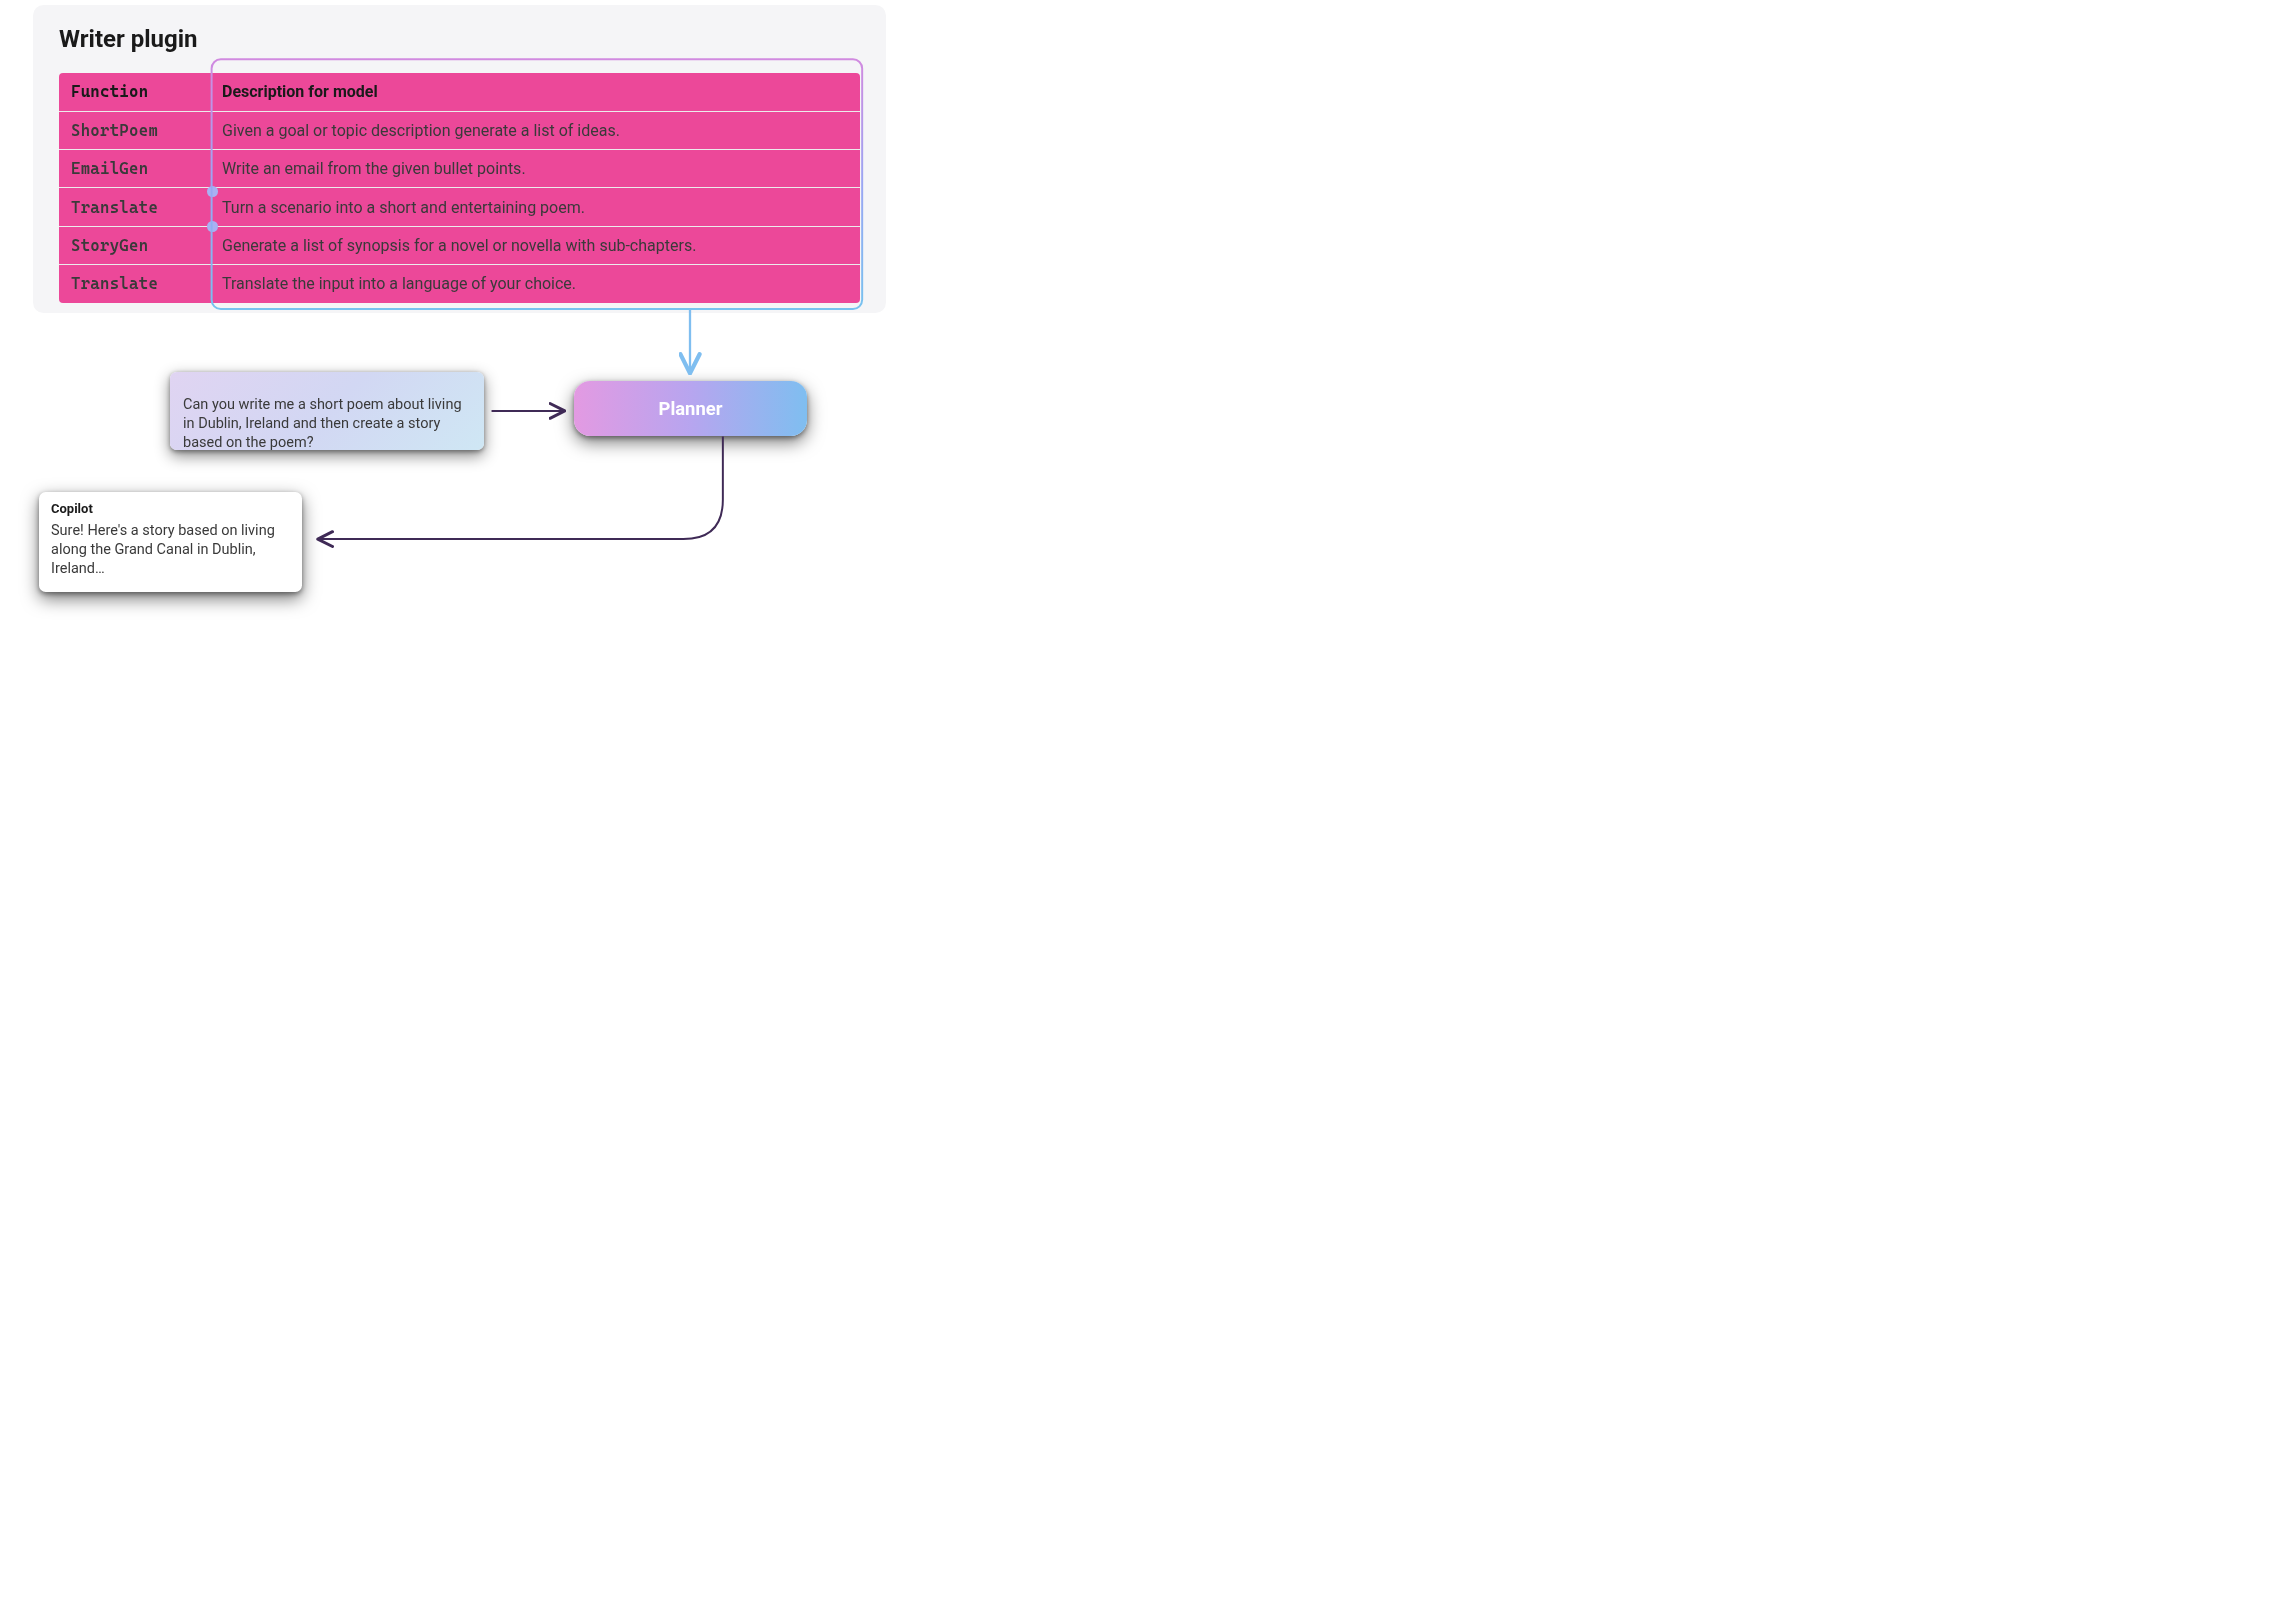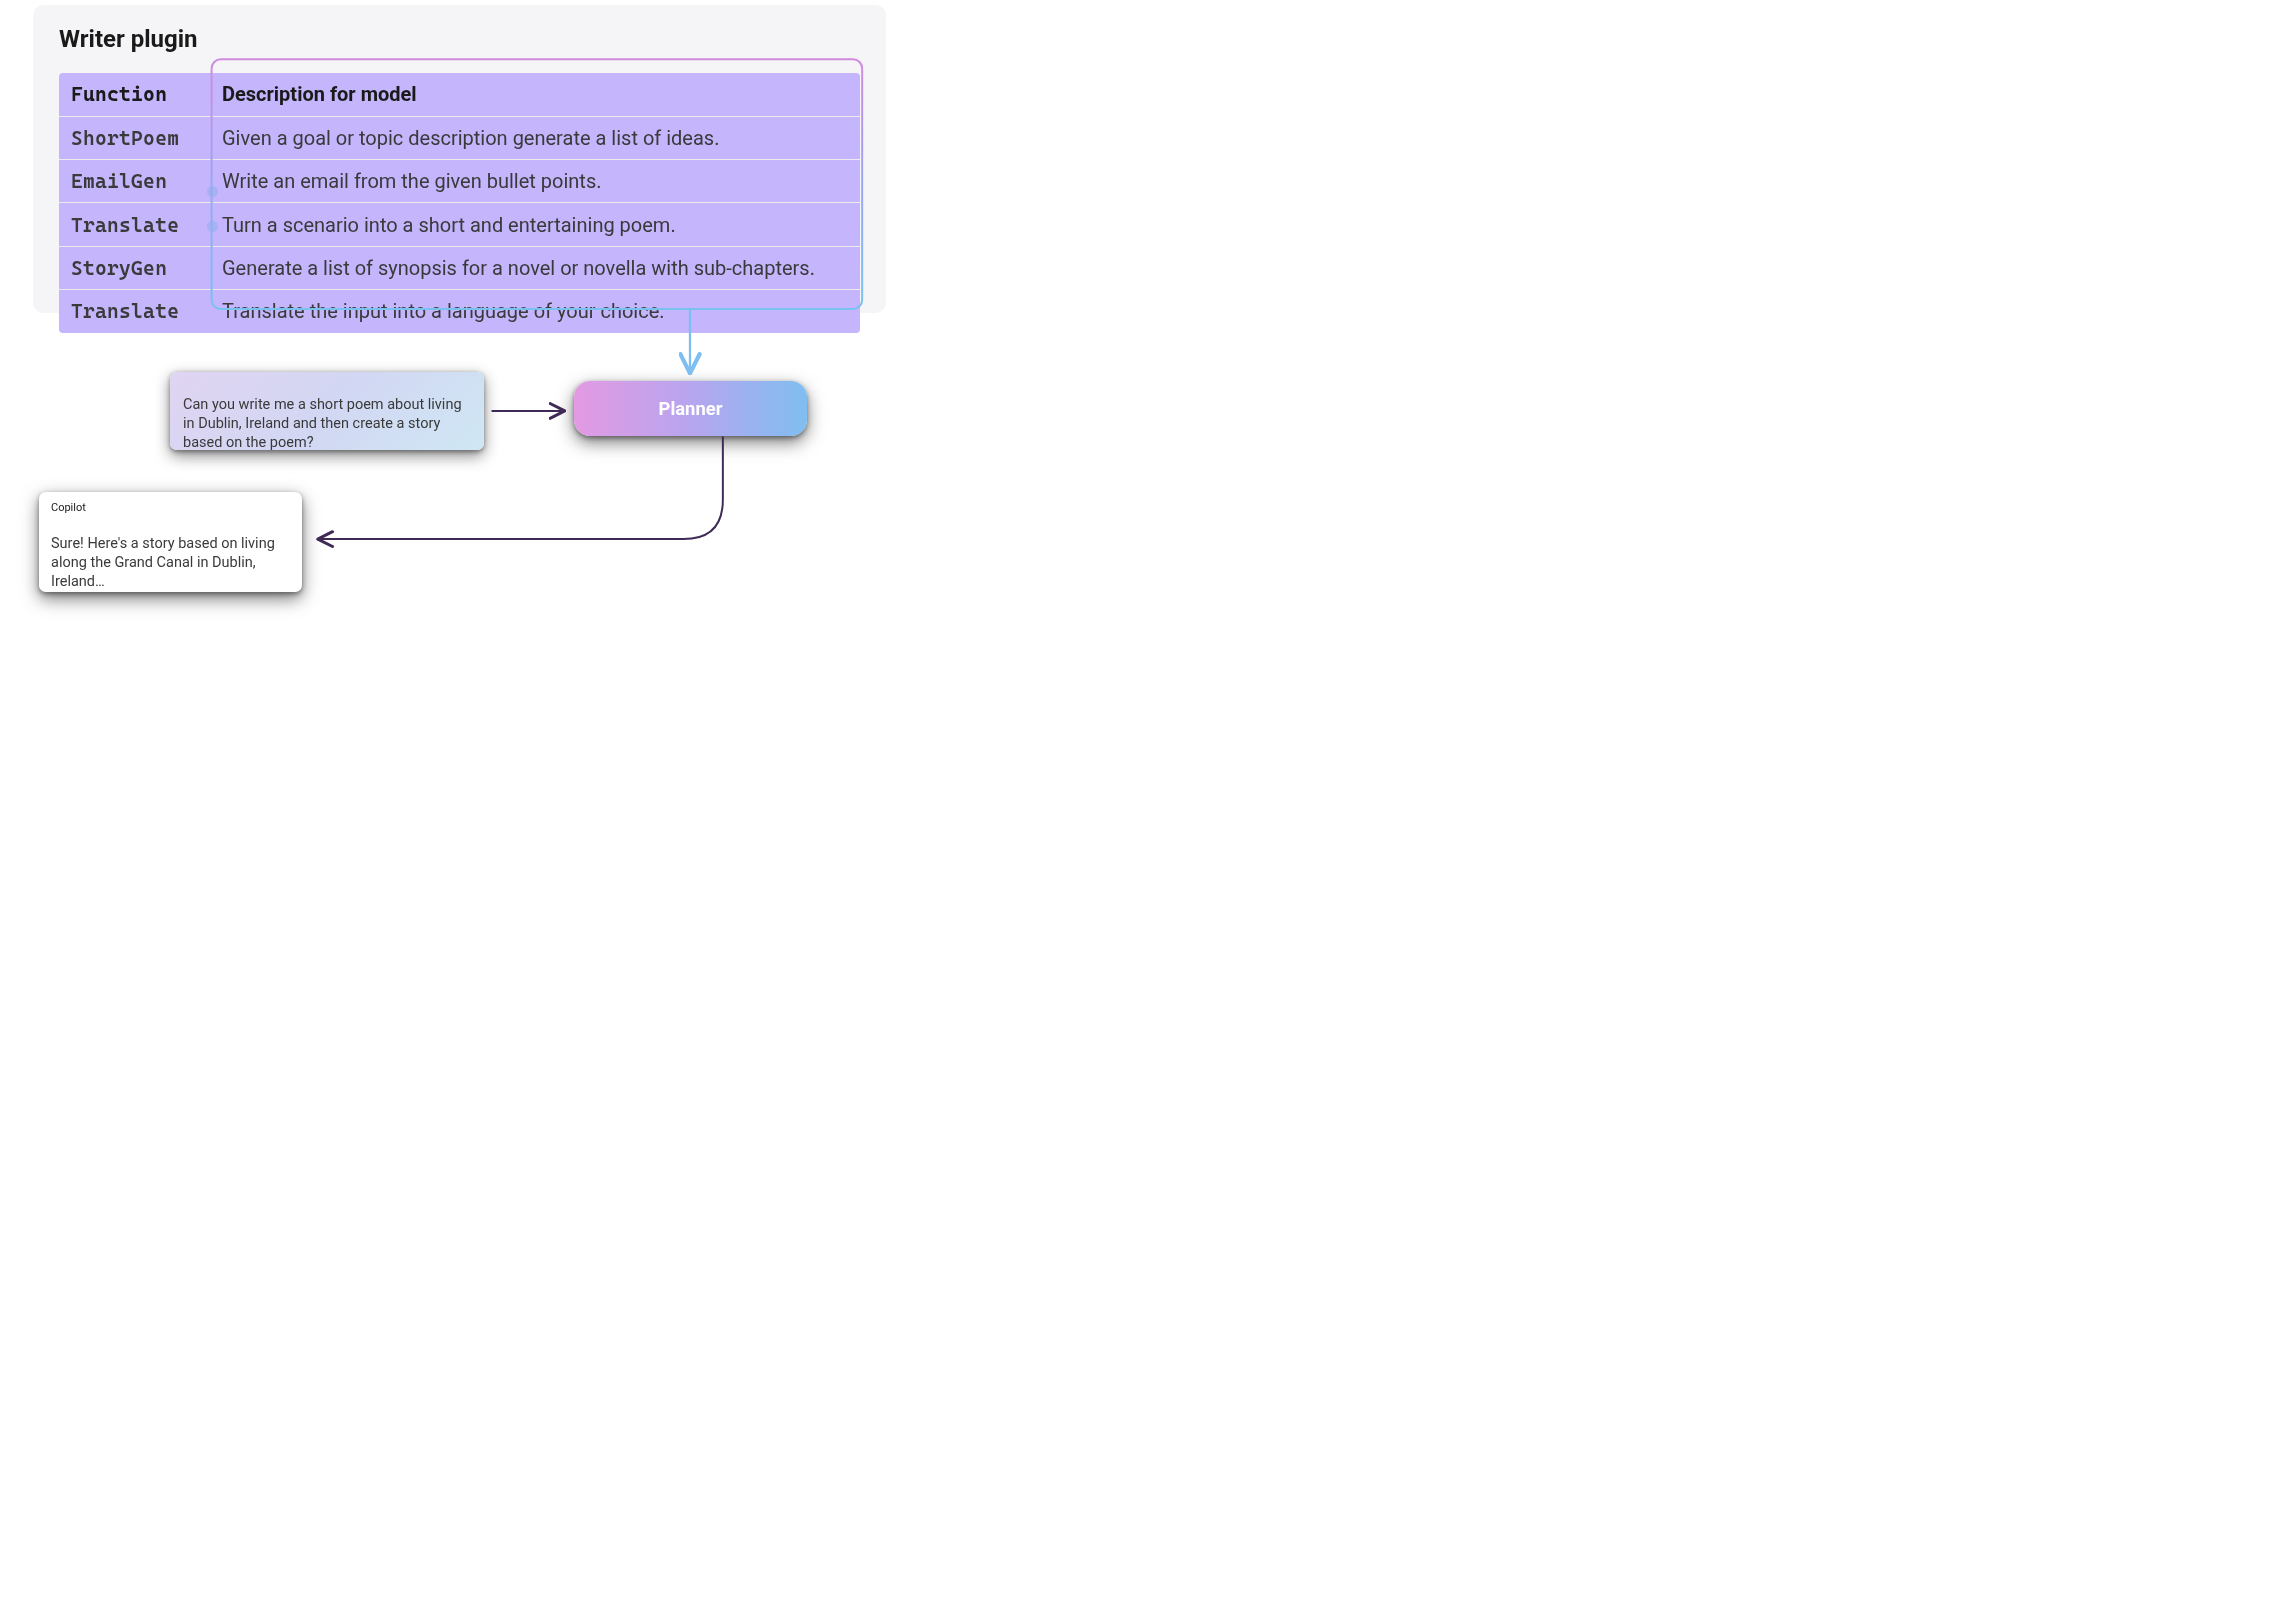--- a/index.html
+++ b/index.html
@@ -25,24 +25,24 @@
     padding: 20px 26px 18.4px 26px;
   }
   .card-title {
     font-size: 24px;
     font-weight: 700;
     color: #1a1a1a;
     margin: 0 0 20px 0;
   }
   .tbl {
     width: 100%;
-    background: #c4b5fd;
+    background: #ec4899;
     border-radius: 4px;
     border-collapse: collapse;
-    font-size: 20px;
+    font-size: 16px;
     color: #3a3a3a;
   }
   .tbl th {
     text-align: left;
     font-weight: 700;
     padding: 9.2px 12px;
     color: #1a1a1a;
     border-bottom: 0.7px solid #ececec;
   }
   .tbl td {
@@ -105,24 +105,24 @@
     height: 100px;
     border-radius: 6.6px;
     background: #ffffff;
     box-shadow: 0 6.6px 17px rgba(0,0,0,0.5), 0 2px 5.3px rgba(0,0,0,0.4);
     padding: 9.2px 12px;
     font-size: 14.5px;
     line-height: 1.3;
     color: #3a3a3a;
   }
   .reply .who {
-    font-size: 11px;
-    font-weight: 400;
+    font-size: 13px;
+    font-weight: 700;
     color: #1a1a1a;
-    margin-bottom: 20px;
+    margin-bottom: 4px;
   }
 
   
   svg.overlay {
     position: absolute;
     left: 0; top: 0;
     width: 920px; height: 651px;
     pointer-events: none;
   }
 </style>

